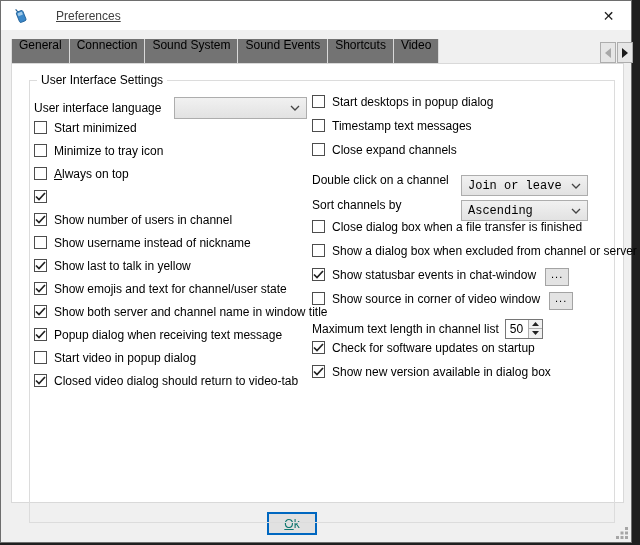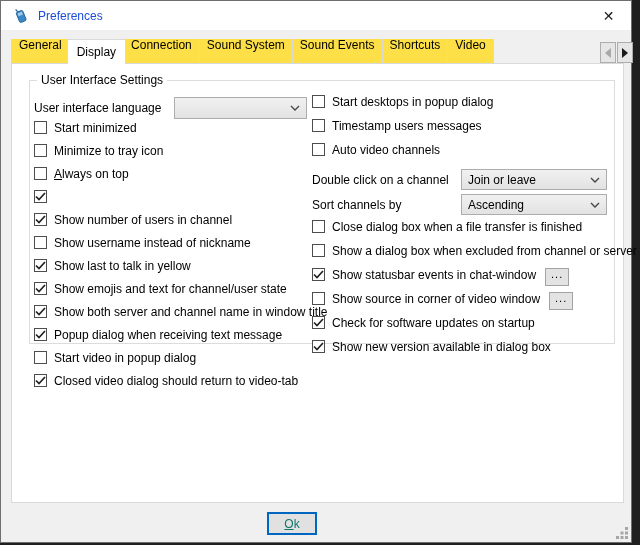--- a/index.html
+++ b/index.html
@@ -1,49 +1,49 @@
 <!DOCTYPE html>
 <html><head>
 <meta charset="utf-8">
 <style>
   html,body{margin:0;padding:0;width:640px;height:545px;overflow:hidden;}
   body{background:#1f1f1f;font-family:"Liberation Sans",sans-serif;font-size:12px;color:#000;position:relative;}
   .dialog{position:absolute;left:0;top:0;width:632px;height:543px;background:#f0f0f0;border:1px solid #6e6e6e;box-sizing:border-box;}
   
   .titlebar{position:relative;height:29px;background:#ffffff;display:flex;align-items:center;}
   .app-icon{margin-left:11px;width:18px;height:18px;flex:none;}
-  .title-text{margin-left:8px;font-size:12px;color:#1d4ed8;}
+  .title-text{margin-left:26px;font-size:12px;color:#404040;text-decoration:underline;}
   .close-btn{position:absolute;right:0;top:0;width:45px;height:29px;background:#ffffff;border:none;display:flex;align-items:center;justify-content:center;font-size:14px;color:#1a1a1a;padding:0;cursor:default;}
   
   .tab-strip{position:absolute;left:10px;top:38px;width:588px;height:25px;display:flex;align-items:flex-end;overflow:hidden;z-index:2;}
-  .tab{height:21px;background:#fde047;border:1px solid #d9d9d9;box-sizing:border-box;display:flex;align-items:center;padding:18px 7px;margin-right:-1px;white-space:nowrap;}
+  .tab{height:21px;background:#737373;border:1px solid #d9d9d9;box-sizing:border-box;display:flex;align-items:center;padding:18px 7px;margin-right:-1px;white-space:nowrap;}
   .tab.active{height:25px;background:#ffffff;border-bottom:none;padding:0 9px 1px 9px;position:relative;z-index:3;margin-left:-2px;margin-right:-3px;}
   .scroll-btns{position:absolute;left:598px;top:41px;display:flex;z-index:4;}
   .scroll-btn{width:16px;height:21px;background:#e6e6e6;border:1px solid #adadad;box-sizing:border-box;display:flex;align-items:center;justify-content:center;margin-left:1px;padding:0;}
   
   .pane{position:absolute;left:10px;top:62px;width:613px;height:440px;background:#ffffff;border:1px solid #d9d9d9;box-sizing:border-box;z-index:1;}
-  .groupbox{position:absolute;left:28px;top:79px;width:586px;height:264px;border:1px solid #dcdcdc;box-sizing:border-box;z-index:2;text-decoration:underline;}
+  .groupbox{position:absolute;left:28px;top:79px;width:586px;height:443px;border:1px solid #dcdcdc;box-sizing:border-box;z-index:2;text-decoration:underline;}
   .group-title{position:absolute;left:7px;top:-8px;background:#ffffff;padding:0 4px;font-size:12px;}
   
   .left-col{position:absolute;left:33px;top:94px;width:278px;z-index:3;}
   .right-col{position:absolute;left:311px;top:94px;width:315px;z-index:3;}
   .form-row{height:26px;display:flex;align-items:center;position:relative;text-align:right;}
   .cb-row{height:23px;display:flex;position:relative;}
   .right-col .cb-row{height:24px;}
   .cb-box{width:13px;height:13px;border:1px solid #4d4d4d;background:#fff;box-sizing:border-box;margin-right:7px;flex:none;display:flex;align-items:center;justify-content:center;}
   .cb-box svg{display:none;}
   .cb-box.checked svg{display:block;}
   .cb-label{white-space:nowrap;}
   .mn{text-decoration:underline;}
   .trail-btn{margin-left:9px;width:24px;height:18px;background:#e3e3e3;border:1px solid #a3a3a3;box-sizing:border-box;font-size:11px;letter-spacing:1px;padding:0 0 6px 0;line-height:10px;color:#000;flex:none;}
   
   .combo{background:linear-gradient(#f1f1f1,#e2e2e2);border:1px solid #adadad;box-sizing:border-box;display:flex;align-items:center;padding:0 6px;position:absolute;}
   .combo .val{flex:1;white-space:nowrap;overflow:hidden;}
   .combo-lang{left:140px;top:2px;width:133px;height:22px;}
-  .combo-right{left:149px;top:2px;width:146px;height:21px;}
+  .combo-right{left:149px;top:8px;width:127px;height:21px;font-family:Liberation Mono, monospace;}
   .row-h25{height:25px;display:flex;align-items:center;position:relative;}
   .mid-checks{margin-top:3px;}
   
   .spin{display:flex;margin-left:6px;width:38px;height:20px;border:1px solid #767676;background:#fff;box-sizing:border-box;flex:none;}
   .spin-val{flex:1;display:flex;align-items:center;padding-left:4px;}
   .spin-btns{width:13px;display:flex;flex-direction:column;border-left:1px solid #adadad;}
   .spin-up,.spin-down{flex:1;display:flex;align-items:center;justify-content:center;background:#f0f0f0;padding:0;border:none;}
   .spin-up{border-bottom:1px solid #adadad;}
   
   .btn{position:absolute;height:23px;background:#e1e1e1;border:1px solid #adadad;box-sizing:border-box;font-size:12px;font-family:"Liberation Sans",sans-serif;padding:0;color:#0f766e;}
@@ -67,23 +67,20 @@
     <span class="title-text">Preferences</span>
     <button class="close-btn">
         <span>✕</span>
       </button>
   </div>
 
   <div class="tab-strip">
       <div class="tab">
         <span>General</span>
       </div>
-      <div class="tab active">
-        <span>Display</span>
-      </div>
       <div class="tab">
         <span>Connection</span>
       </div>
       <div class="tab">
         <span>Sound System</span>
       </div>
       <div class="tab">
         <span>Sound Events</span>
       </div>
       <div class="tab">
@@ -229,28 +226,28 @@
     <span class="cb-box">
       
     </span>
     <span class="cb-label"><span class="mn"></span><span class="rest">Start desktops in popup dialog</span></span>
 
   </div>
         <div class="cb-row">
     <span class="cb-box">
       
     </span>
-    <span class="cb-label"><span class="mn"></span><span class="rest">Timestamp users messages</span></span>
-
-  </div>
-        <div class="cb-row">
-    <span class="cb-box">
-      
-    </span>
-    <span class="cb-label"><span class="mn"></span><span class="rest">Auto video channels</span></span>
+    <span class="cb-label"><span class="mn"></span><span class="rest">Timestamp text messages</span></span>
+
+  </div>
+        <div class="cb-row">
+    <span class="cb-box">
+      
+    </span>
+    <span class="cb-label"><span class="mn"></span><span class="rest">Close expand channels</span></span>
 
   </div>
       </div>
 
     <div class="row-h25">
       <span>Double click on a channel</span>
       <div class="combo combo-right">
         <span class="val">Join or leave</span>
         <svg width="10" height="6" viewBox="0 0 10 6">
             <polyline points="1,1 5,5 9,1" fill="none" stroke="#444" stroke-width="1.3"></polyline>
@@ -294,20 +291,38 @@
   </div>
         <div class="cb-row">
     <span class="cb-box">
       
     </span>
     <span class="cb-label"><span class="mn"></span><span class="rest">Show source in corner of video window</span></span>
     <button class="trail-btn">...</button>
   </div>
       </div>
 
+    <div class="row-h25">
+      <span>Maximum text length in channel list</span>
+      <div class="spin">
+        <span class="spin-val">50</span>
+        <span class="spin-btns">
+          <button class="spin-up">
+            <svg width="7" height="4" viewBox="0 0 7 4">
+                <polygon points="3.5,0 7,4 0,4" fill="#212121"></polygon>
+              </svg>
+          </button>
+          <button class="spin-down">
+            <svg width="7" height="4" viewBox="0 0 7 4">
+                <polygon points="0,0 7,0 3.5,4" fill="#212121"></polygon>
+              </svg>
+          </button>
+        </span>
+      </div>
+    </div>
 
     <div>
         <div class="cb-row">
     <span class="cb-box checked">
       <svg width="11" height="9" viewBox="0 0 11 9">
               <polyline points="1,4.5 4,7.5 10,1" fill="none" stroke="#212121" stroke-width="1.7"></polyline>
             </svg>
     </span>
     <span class="cb-label"><span class="mn"></span><span class="rest">Check for software updates on startup</span></span>
 

